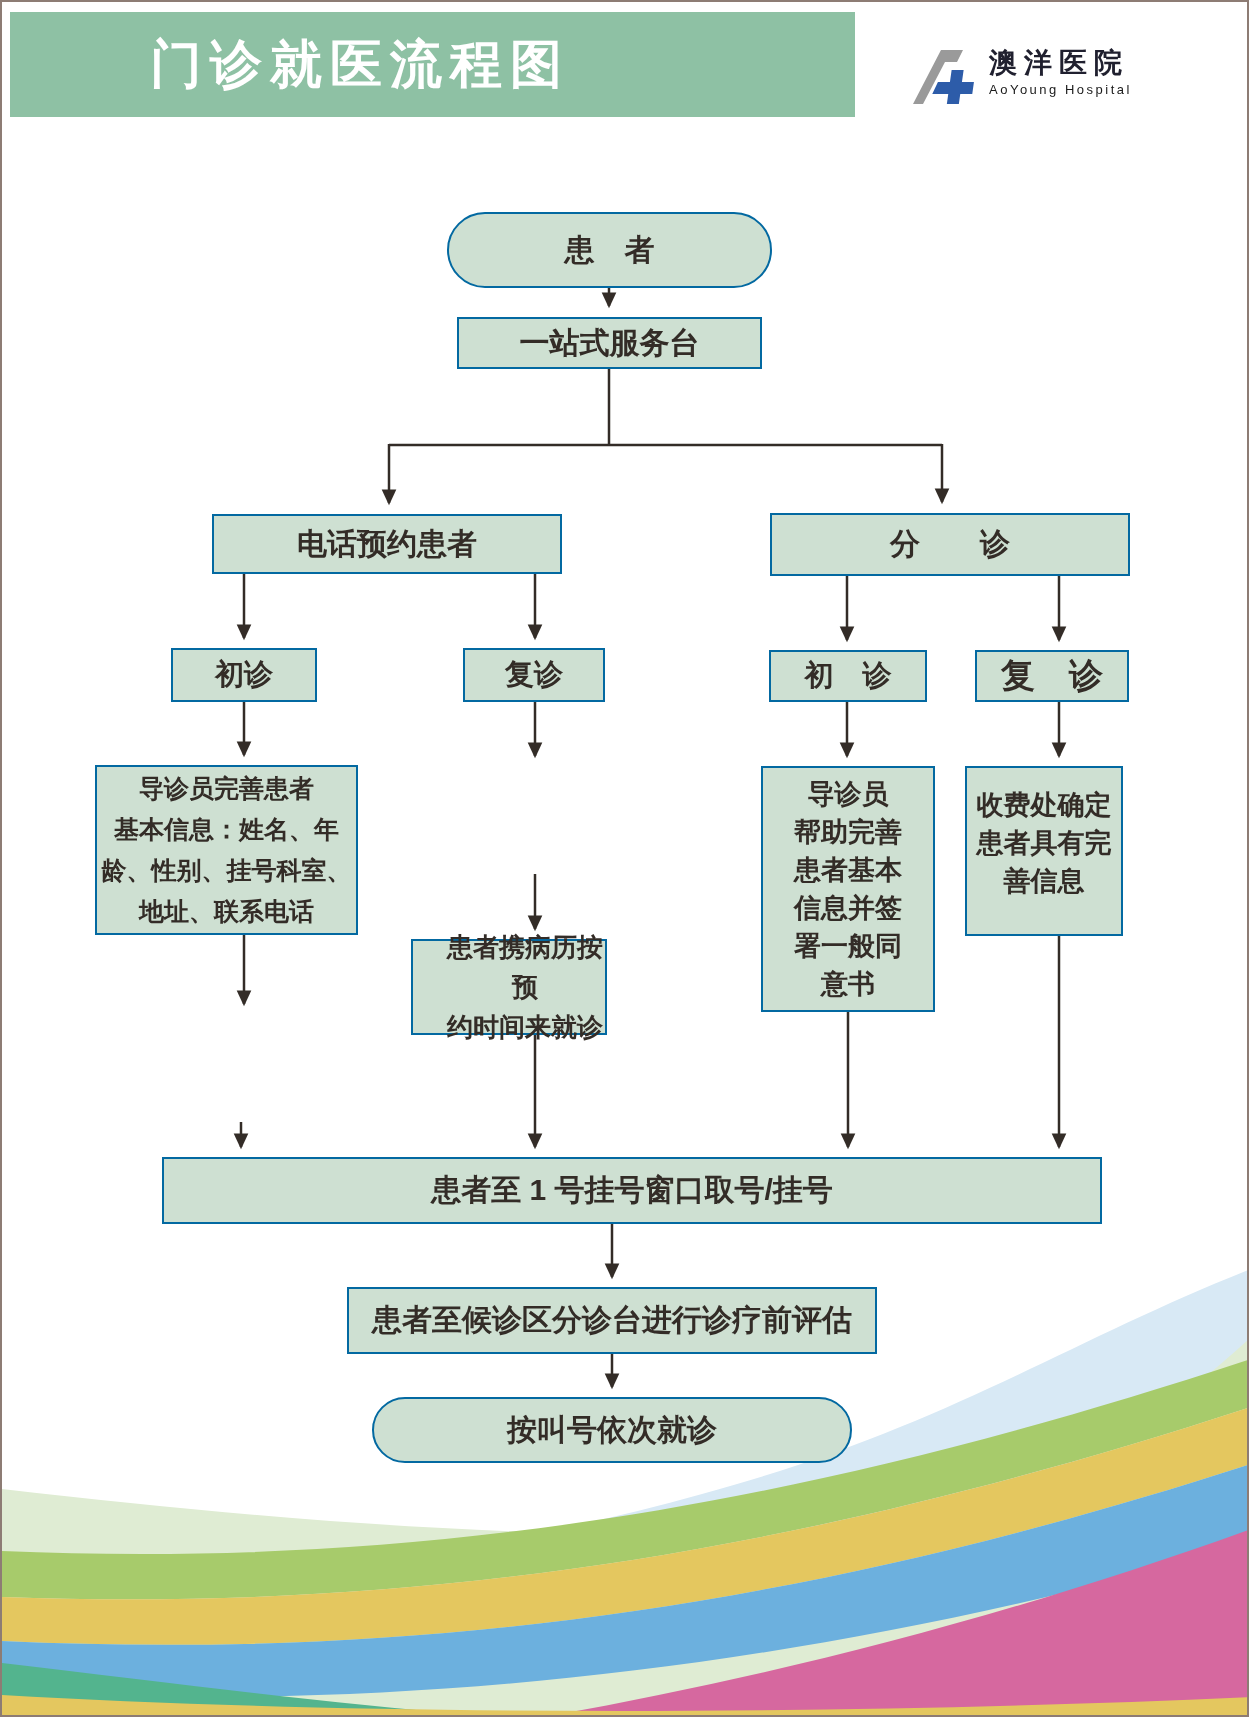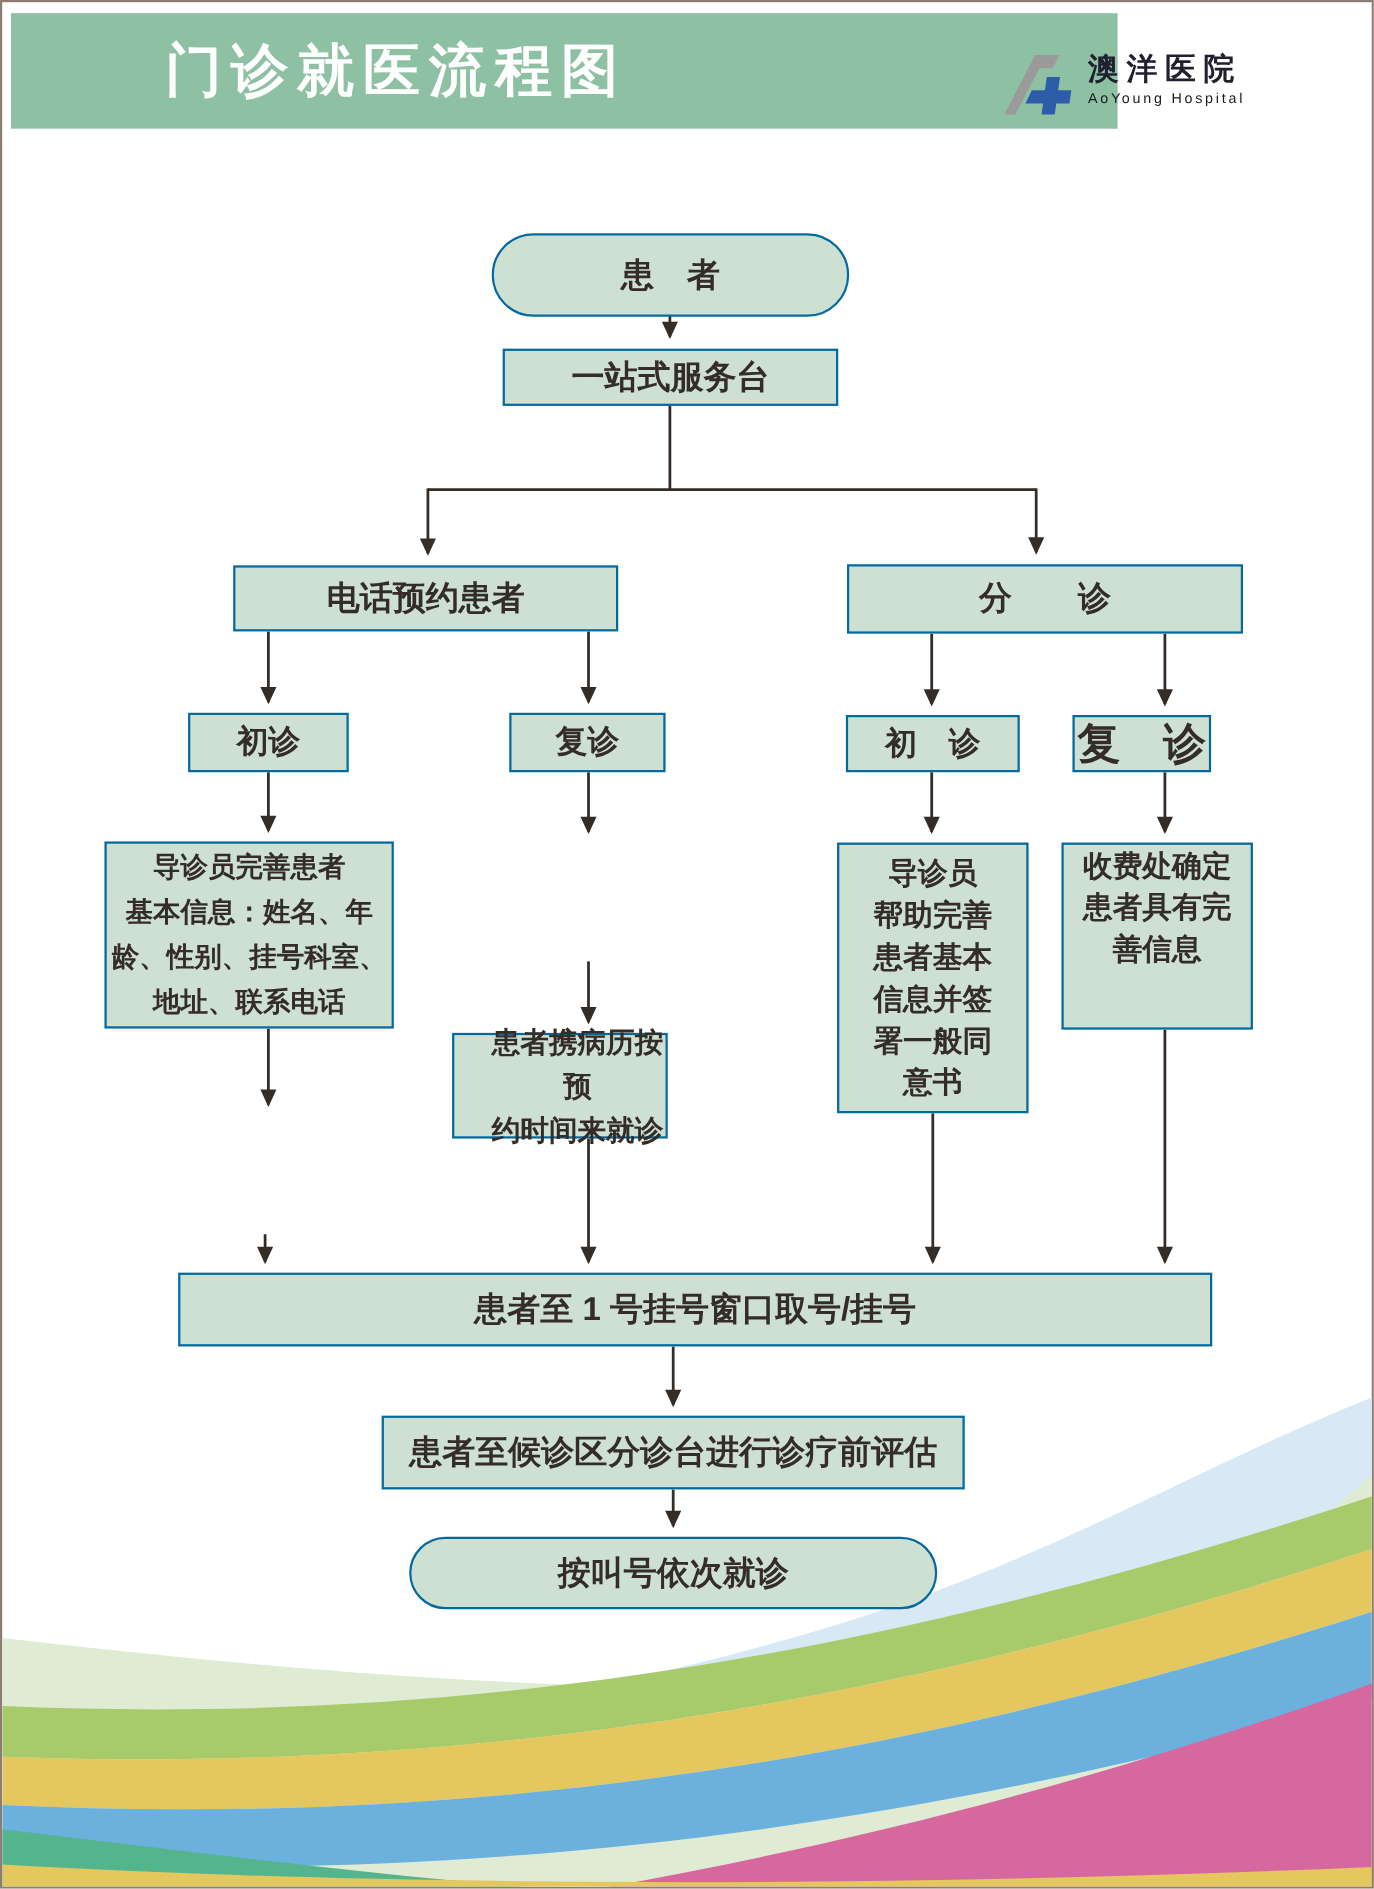--- a/index.html
+++ b/index.html
@@ -7,21 +7,21 @@
     position:relative;
     width:1249px;height:1717px;
     box-sizing:border-box;
     background:#ffffff;
     border:2px solid #8d7c74;
     overflow:hidden;
     font-family:"Liberation Sans","DejaVu Sans",sans-serif;
   }
   
   .header-bar{
-    position:absolute;left:8px;top:10px;width:1006px;height:105px;
+    position:absolute;left:8px;top:10px;width:845px;height:105px;
     background:#8ec1a4;
     display:flex;align-items:center;
   }
   .header-title{
     color:#ffffff;font-size:52px;font-weight:bold;letter-spacing:8px;
     padding-left:140px;white-space:nowrap;
   }
   .logo{
     position:absolute;left:905px;top:44px;width:320px;height:62px;
     display:flex;align-items:flex-start;
@@ -101,36 +101,36 @@
   <div class="node" style="left:210px;top:512px;width:350px;height:60px;font-size:30px;"><span>电话预约患者</span></div>
 
   <div class="node" style="left:768px;top:511px;width:360px;height:63px;font-size:30px;"><span>分　　诊</span></div>
 
   <div class="node" style="left:169px;top:646px;width:146px;height:54px;font-size:29px;"><span>初诊</span></div>
 
   <div class="node" style="left:461px;top:646px;width:142px;height:54px;font-size:29px;"><span>复诊</span></div>
 
   <div class="node" style="left:767px;top:648px;width:158px;height:52px;font-size:29px;"><span>初　诊</span></div>
 
-  <div class="node" style="left:973px;top:648px;width:126px;height:52px;font-size:39px;"><span>复　诊</span></div>
+  <div class="node" style="left:973px;top:648px;width:154px;height:52px;font-size:34px;"><span>复　诊</span></div>
 
   <div class="node" style="left:93px;top:763px;width:263px;height:170px;font-size:25px;line-height:41px;"><span>导诊员完善患者
 基本信息：姓名、年
 龄、性别、挂号科室、
 地址、联系电话</span></div>
 
 
   <div class="node" style="left:759px;top:764px;width:174px;height:246px;font-size:27px;line-height:38px;"><span>导诊员
 帮助完善
 患者基本
 信息并签
 署一般同
 意书</span></div>
 
-  <div class="node top-align" style="left:963px;top:764px;width:174px;height:170px;font-size:27px;line-height:38px;padding-top:0;"><span>收费处确定
+  <div class="node top-align" style="left:963px;top:764px;width:158px;height:170px;font-size:27px;line-height:38px;padding-top:18px;"><span>收费处确定
 患者具有完
 善信息</span></div>
 
 
   <div class="node" style="left:409px;top:937px;width:196px;height:96px;font-size:26px;line-height:40px;padding-left:32px;"><span>患者携病历按预
 约时间来就诊</span></div>
 
   <div class="node" style="left:160px;top:1155px;width:940px;height:67px;font-size:30px;"><span>患者至 1 号挂号窗口取号/挂号</span></div>
 
   <div class="node" style="left:345px;top:1285px;width:530px;height:67px;font-size:30px;"><span>患者至候诊区分诊台进行诊疗前评估</span></div>

